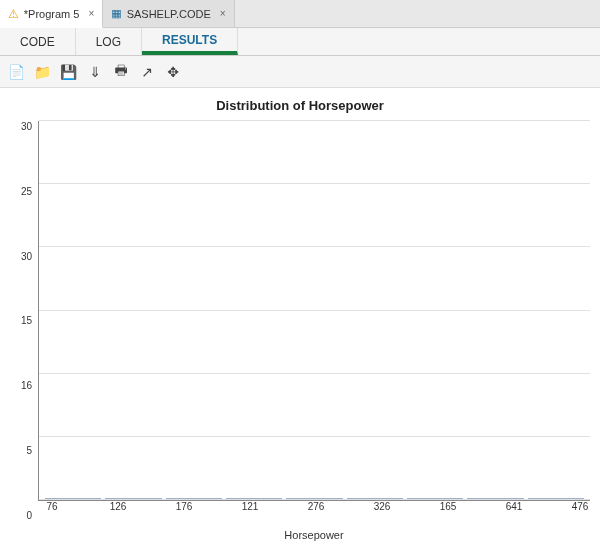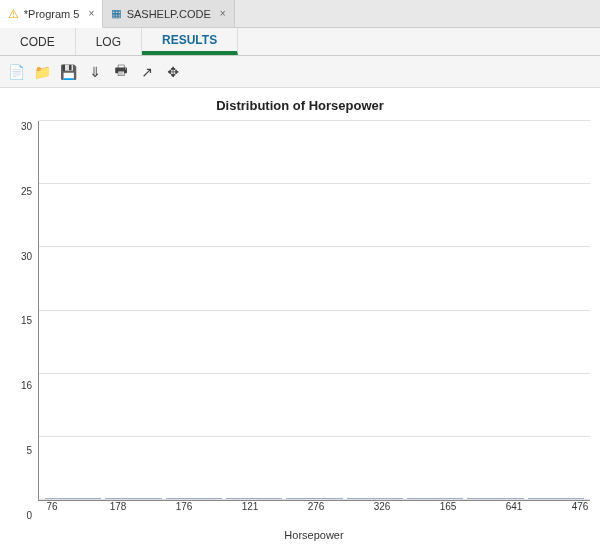--- a/index.html
+++ b/index.html
@@ -254,21 +254,21 @@
           </div>
           <div class="bar-group">
             <div class="bar" style="height: 1.66667%;"></div>
           </div>
           <div class="bar-group">
             <div class="bar" style="height: 5%;"></div>
           </div>
         </div>
       <div class="x-axis-labels" id="x-axis-labels">
       <span class="x-label">76</span>
-          <span class="x-label">178</span>
+          <span class="x-label">126</span>
           <span class="x-label">176</span>
           <span class="x-label">121</span>
           <span class="x-label">276</span>
           <span class="x-label">326</span>
           <span class="x-label">165</span>
           <span class="x-label">641</span>
           <span class="x-label">476</span>
         </div>
       <div class="x-axis-title">Horsepower</div>
     </div>

